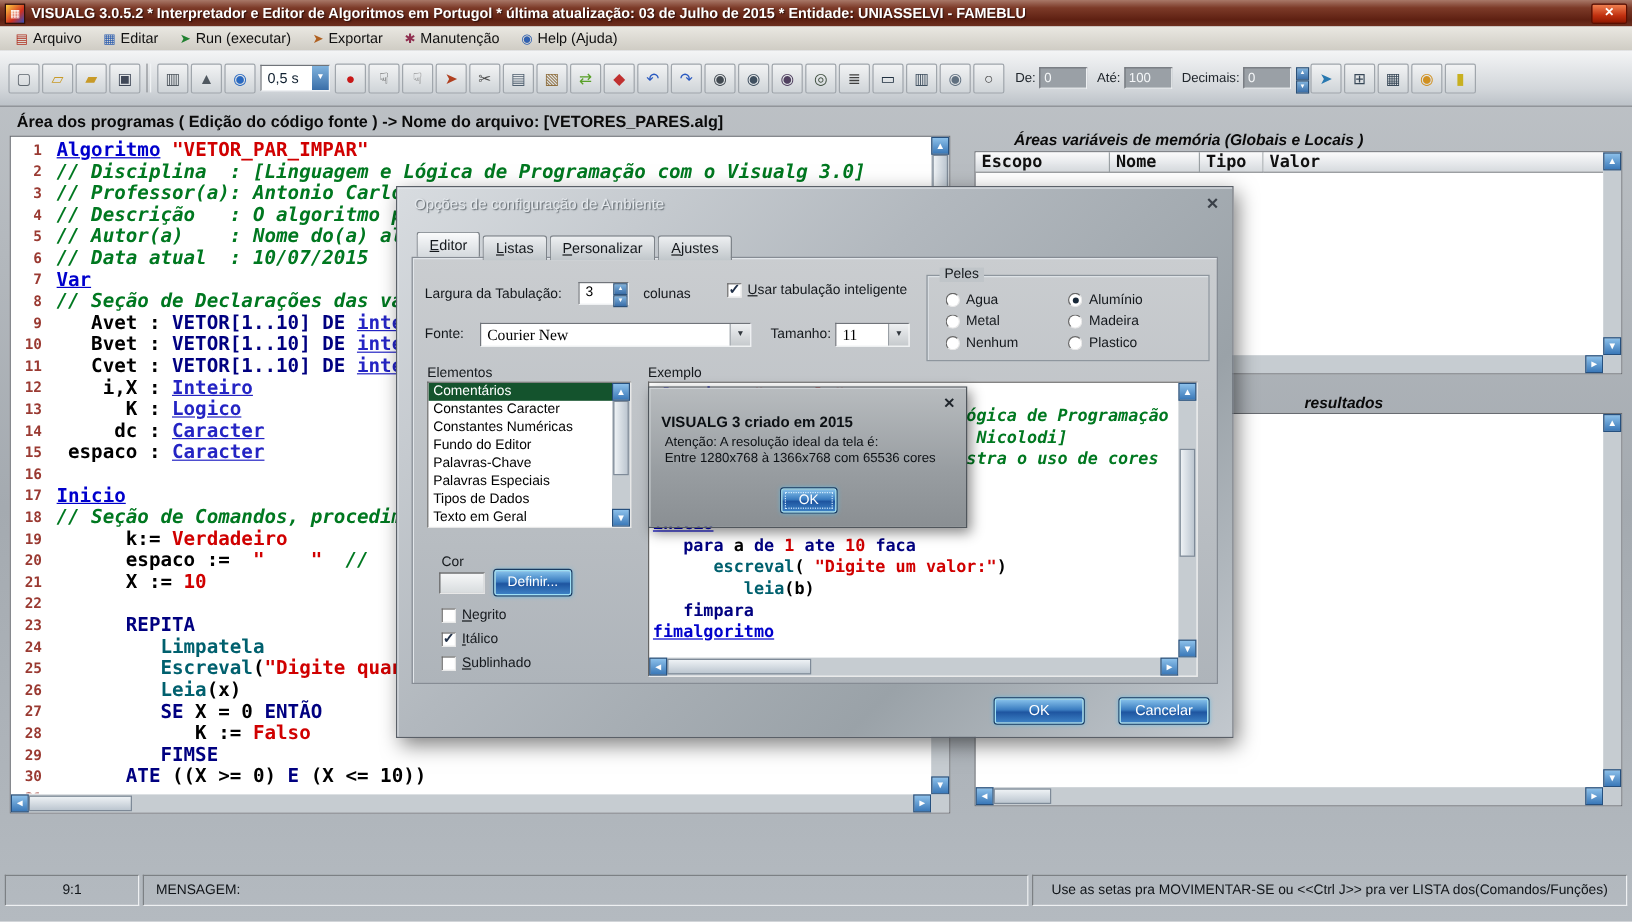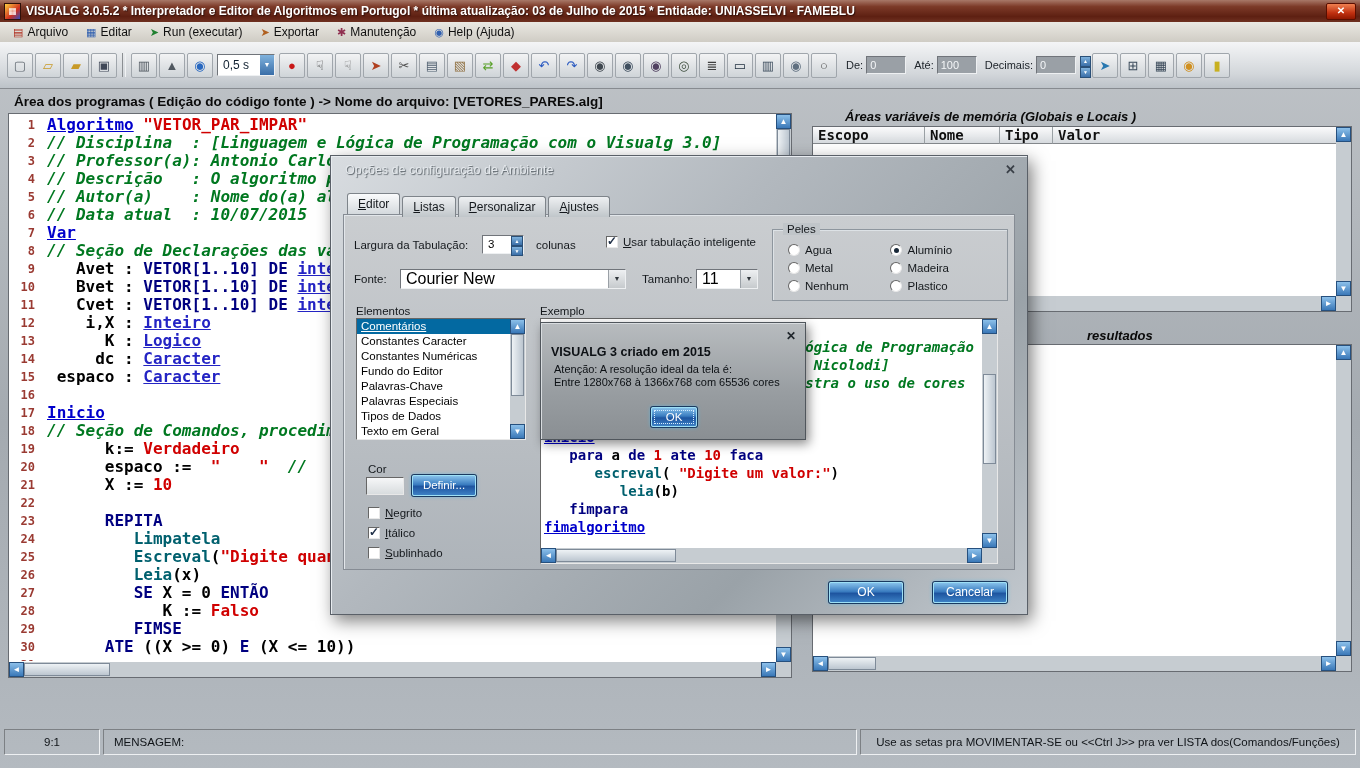--- a/index.html
+++ b/index.html
@@ -102,21 +102,21 @@
   .res-panel{position:absolute;left:812px;top:344px;width:540px;height:328px;background:#fff;
     border:1px solid #686c72;box-sizing:border-box;}
   .res-vscroll{right:0;top:0;bottom:15px;}
   .res-hscroll{left:0;right:15px;bottom:0;}
   .res-panel .sb-corner{right:0;bottom:0;}
 
   
   .statusbar{position:absolute;left:4px;top:729px;width:1352px;height:26px;display:flex;gap:3px;}
   .sb-panel{border:1px solid;border-color:#7c8084 #eef0f2 #eef0f2 #7c8084;
     font-size:11.5px;color:#101418;line-height:24px;box-sizing:border-box;}
-  .sb-p1{width:96px;text-align:center;}
+  .sb-p1{width:112px;text-align:center;}
   .sb-p2{width:496px;text-align:center;}
   .sb-p3{flex:1;padding-left:10px;}
 
   
   .dialog{position:absolute;left:330px;top:155px;width:698px;height:460px;z-index:50;
     background:linear-gradient(135deg,#d8dce0 0%,#b2b8be 40%,#9aa2a8 72%,#c2c8ce 100%);
     border:1px solid #5a6068;box-shadow:4px 6px 16px rgba(0,0,0,0.5), inset 1px 1px 0 #e8ecf0;
     box-sizing:border-box;}
   .dlg-title{position:absolute;left:14px;top:7px;font-weight:normal;font-size:12.5px;color:#e4e8ec;
     text-shadow:1px 1px 1px #5a6268;}
@@ -145,28 +145,28 @@
   .cb-label::first-letter{text-decoration:underline;}
   .groupbox{position:absolute;border:1px solid #8e969e;box-shadow:inset 1px 1px 0 #dde2e6;box-sizing:border-box;}
   .gb-label{position:absolute;top:-7px;left:10px;background:#c0c5c9;padding:0 4px;font-size:11.5px;color:#14181c;}
   .radio-grid{position:absolute;display:grid;grid-template-rows:repeat(3,18px);grid-auto-flow:column;column-gap:42px;}
   .radio-row{display:flex;align-items:center;gap:5px;font-size:11.5px;color:#14181c;}
   .radio{width:12px;height:12px;border-radius:50%;background:#fff;border:1px solid;
     border-color:#666 #e8e8e8 #e8e8e8 #666;box-sizing:border-box;position:relative;}
   .radio.sel::after{content:"";position:absolute;left:2.5px;top:2.5px;width:5px;height:5px;border-radius:50%;background:#182838;}
   .combo{position:absolute;height:20px;background:#fff;border:1px solid;
     border-color:#70747a #eef0f2 #eef0f2 #70747a;display:flex;align-items:center;box-sizing:border-box;}
-  .combo-val{flex:1;font-size:16px;padding-left:5px;white-space:nowrap;overflow:hidden;}
+  .combo-val{flex:1;font-size:13px;padding-left:5px;white-space:nowrap;overflow:hidden;font-family:Liberation Serif, serif;}
   .combo-arrow{width:16px;height:100%;background:linear-gradient(#eef0f2,#c6cacd);
     border-left:1px solid #9aa0a6;font-size:7px;color:#30363c;text-align:center;line-height:18px;}
   .listbox{position:absolute;background:#fff;border:1px solid;border-color:#666 #e8e8e8 #e8e8e8 #666;
     box-sizing:border-box;overflow:hidden;}
   .list-inner{position:absolute;left:0;top:0;right:15px;bottom:0;overflow:hidden;}
   .list-item{height:15px;line-height:15px;font-size:11.5px;padding-left:4px;color:#000;white-space:nowrap;}
-  .list-item.sel{background:#0369a1;color:#fff;text-decoration:underline;}
+  .list-item.sel{background:#14532d;color:#fff;}
   .list-vscroll{right:0;top:0;bottom:0;}
   .preview{position:absolute;background:#fff;border:1px solid;border-color:#666 #e8e8e8 #e8e8e8 #666;box-sizing:border-box;}
   .preview-code{position:absolute;left:3px;top:2px;right:16px;bottom:16px;overflow:hidden;
     font:bold 14px/17.5px "DejaVu Sans Mono","Liberation Mono",monospace;white-space:pre;}
   .preview-vscroll{right:0;top:0;bottom:15px;}
   .preview-hscroll{left:0;right:15px;bottom:0;}
   .preview .sb-corner{right:0;bottom:0;}
   .swatch{position:absolute;width:38px;height:18px;background:linear-gradient(#f6f7f8,#d8dcde);
     border:1px solid;border-color:#666 #e8e8e8 #e8e8e8 #666;box-sizing:border-box;}
   .skin-btn{background:linear-gradient(180deg,#85c0ea 0%,#3a7cc0 45%,#1e55a0 55%,#3c80c4 100%);

